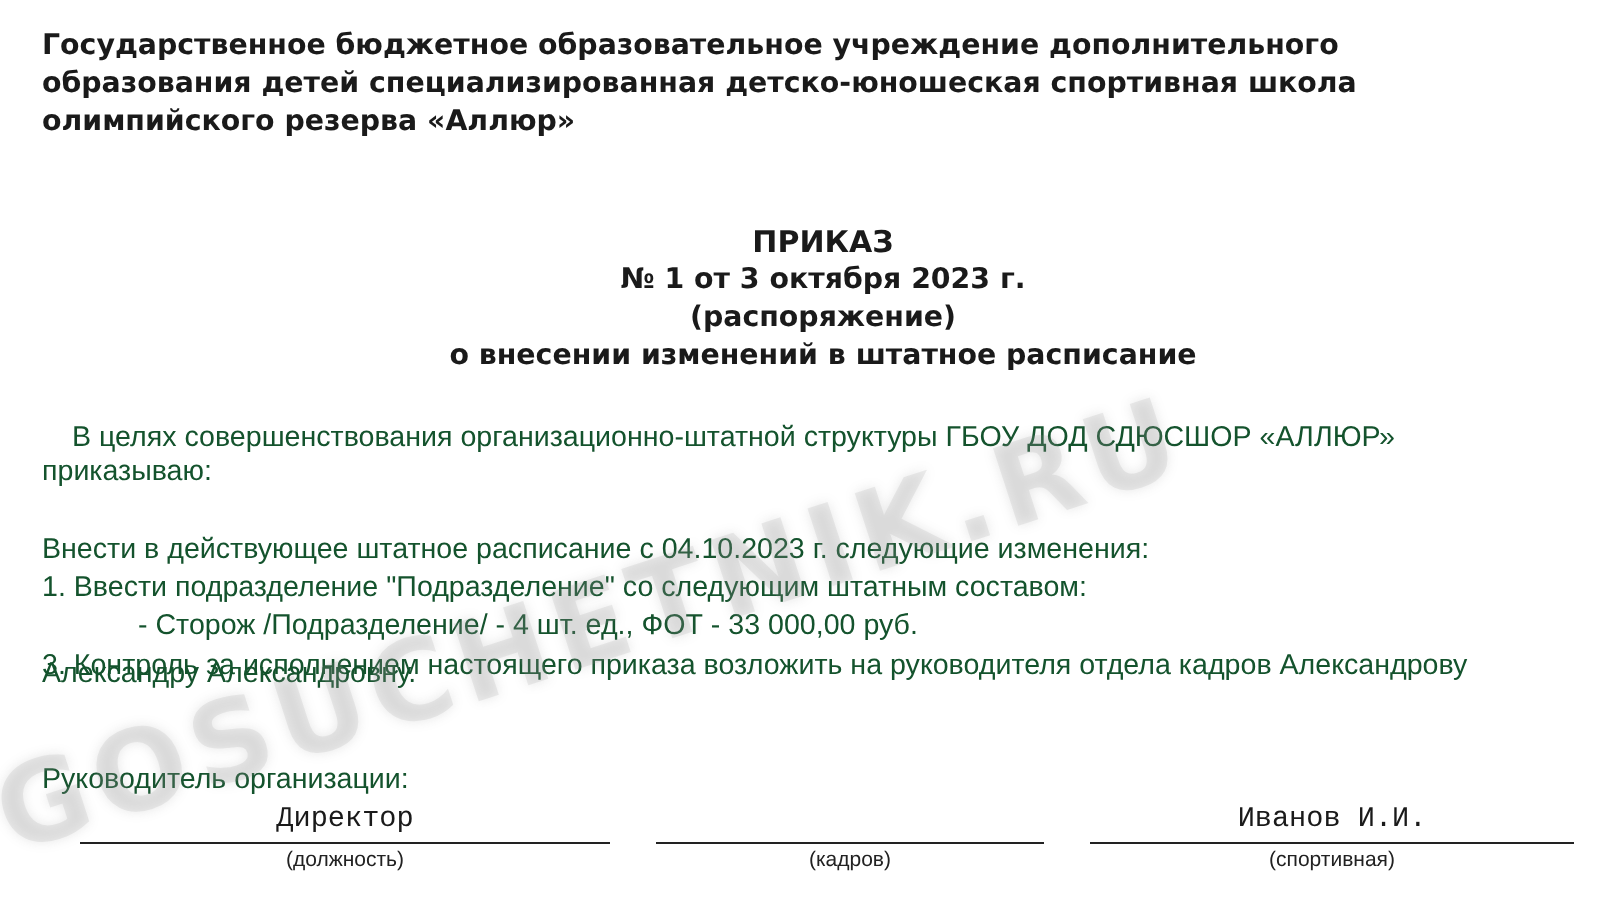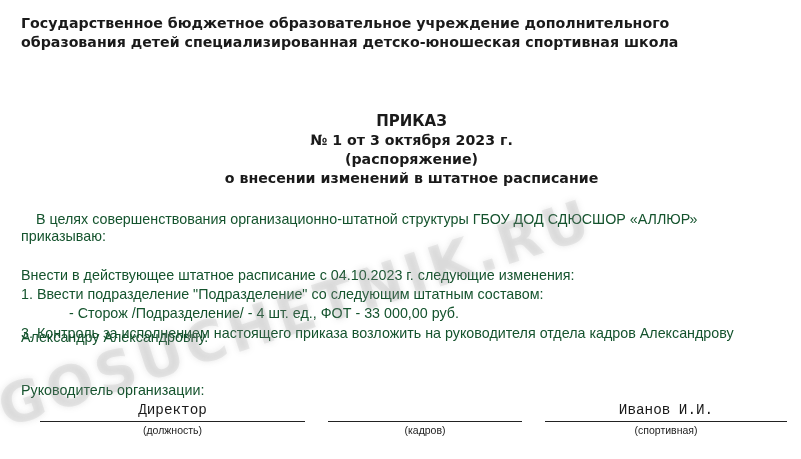--- a/index.html
+++ b/index.html
@@ -40,20 +40,21 @@
   .watermark2 { left: -10px; top: 378px; }
 </style>
 </head>
 <body>
 
 <div class="page">
 
   <div class="header">
     <div>Государственное бюджетное образовательное учреждение дополнительного</div>
     <div>образования детей специализированная детско-юношеская спортивная школа</div>
+    <div>олимпийского резерва «Аллюр»</div>
   </div>
 
   <div class="title-block">
     <div class="t1">ПРИКАЗ</div>
     <div class="tl">№ 1 от 3 октября 2023 г.</div>
     <div class="tl">(распоряжение)</div>
     <div class="tl">о внесении изменений в штатное расписание</div>
   </div>
 
   <div class="body-text" style="left:36px; top:211px;">В целях совершенствования организационно-штатной структуры ГБОУ ДОД СДЮСШОР «АЛЛЮР»</div>

